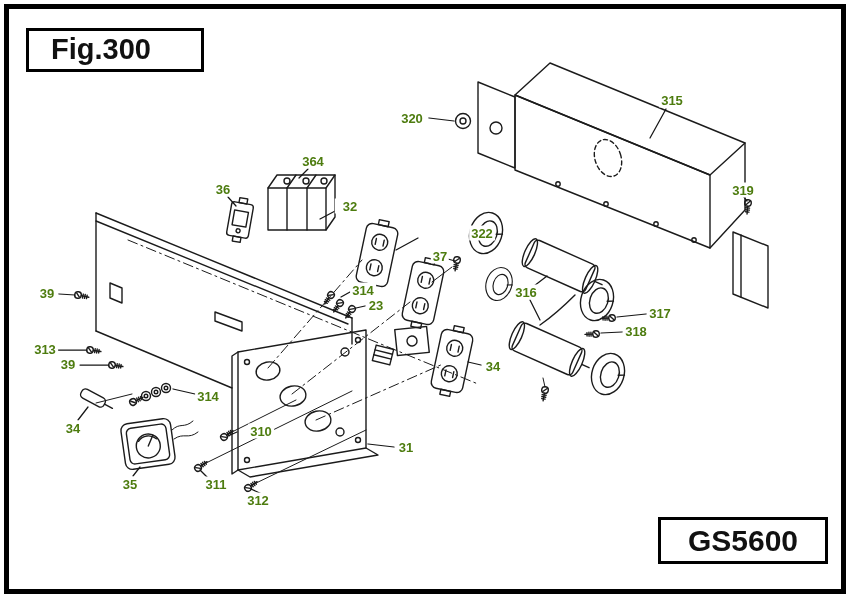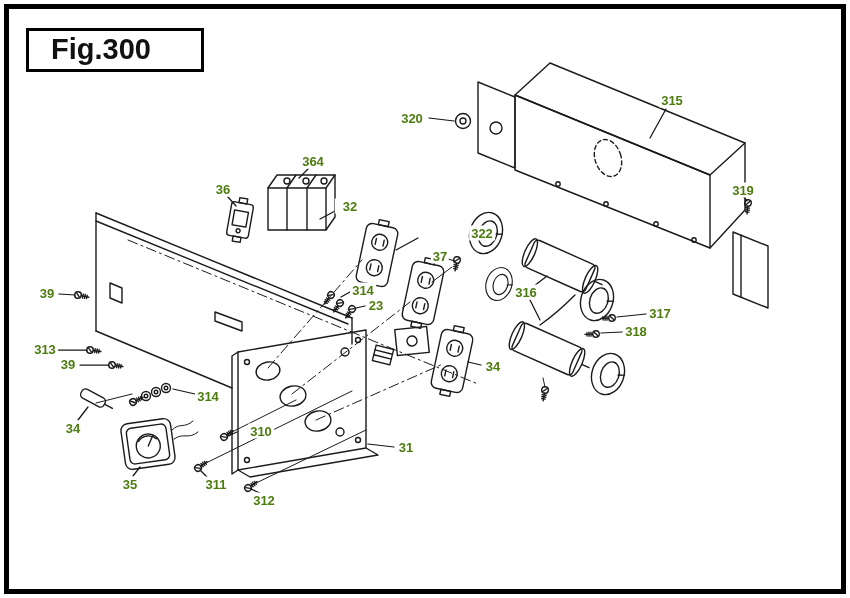--- a/index.html
+++ b/index.html
@@ -283,21 +283,24 @@
       <div class="callout" style="left: 636px; top: 331px;">318</div>
       <div class="callout" style="left: 45px; top: 349px;">313</div>
       <div class="callout" style="left: 68px; top: 364px;">39</div>
       <div class="callout" style="left: 493px; top: 366px;">34</div>
       <div class="callout" style="left: 208px; top: 396px;">314</div>
       <div class="callout" style="left: 73px; top: 428px;">34</div>
       <div class="callout" style="left: 249px; top: 431px; margin-left: 12px;">310</div>
       <div class="callout" style="left: 406px; top: 447px;">31</div>
       <div class="callout" style="left: 130px; top: 484px;">35</div>
       <div class="callout" style="left: 216px; top: 484px;">311</div>
-      <div class="callout" style="left: 264px; top: 500px;">312</div>
+      <div class="callout" style="left: 258px; top: 500px;">312</div>
     </div>
 
   <div class="fig-box">
     <span>Fig.300</span>
   </div>
 
+  <div class="model-box">
+    <span>GS5600</span>
+  </div>
 
 </div>
 
 </body></html>

